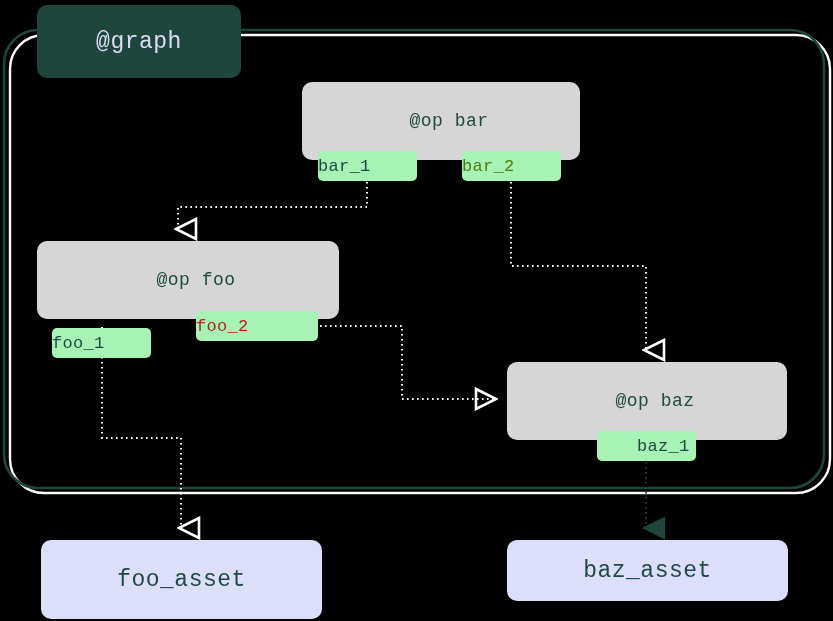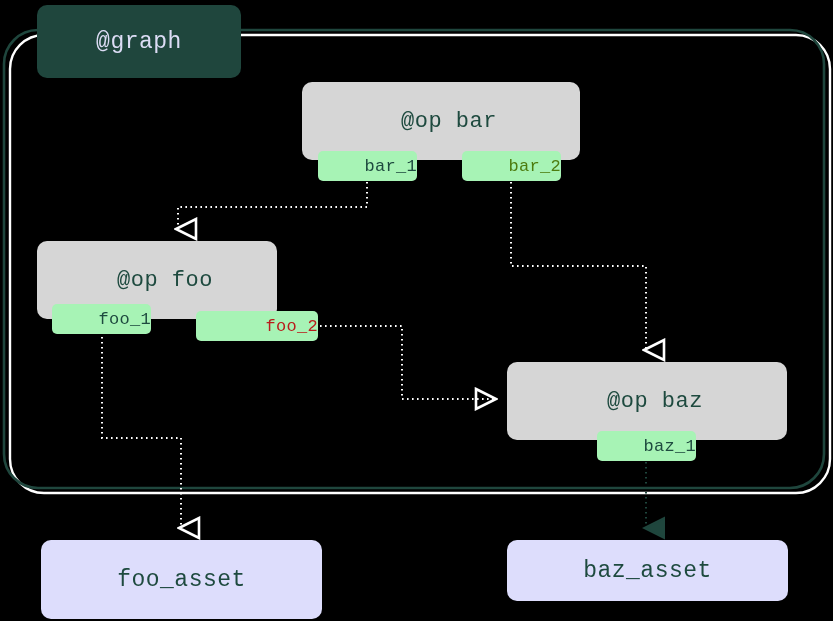--- a/index.html
+++ b/index.html
@@ -27,21 +27,21 @@
     position: absolute;
     box-sizing: border-box;
     display: flex;
     align-items: center;
     justify-content: center;
     border-radius: 10px;
   }
   .op-node {
     background: #d6d6d6;
     color: #1e4a3f;
-    font-size: 22px;
+    font-size: 18px;
     letter-spacing: 0.5px;
     padding-left: 16px;
   }
   .asset-node {
     background: #ddddfc;
     color: #1e4a3f;
     font-size: 23px;
     letter-spacing: 0.5px;
   }
   .graph-label {
@@ -55,21 +55,21 @@
     border-radius: 10px;
     font-size: 23px;
     letter-spacing: 0.5px;
     z-index: 6;
   }
   .port {
     position: absolute;
     box-sizing: border-box;
     display: flex;
     align-items: center;
-    justify-content: flex-end;
+    justify-content: flex-start;
     background: #a7f3b5;
     color: #1e4a3f;
     border-radius: 5px;
     font-size: 17px;
     height: 30px;
     z-index: 5;
     letter-spacing: 0.3px;
   }
 </style>
 </head>
@@ -110,24 +110,24 @@
   <div id="nodes-layer">
       <div class="node op-node" style="left: 302px; top: 82px; width: 278px; height: 78px; background: rgb(214, 214, 214); color: rgb(30, 74, 63);">
         <span>@op bar</span>
       </div>
       <div class="port" style="left: 318px; top: 151px; width: 99px; background: rgb(167, 243, 181); color: rgb(30, 74, 63);">
         <span>bar_1</span>
       </div>
       <div class="port" style="left: 462px; top: 151px; width: 99px; background: rgb(167, 243, 181); color: #4d7c0f;">
         <span>bar_2</span>
       </div>
-      <div class="node op-node" style="left: 37px; top: 241px; width: 240px; height: 78px; background: rgb(214, 214, 214); color: rgb(30, 74, 63);">
+      <div class="node op-node" style="left: 37px; top: 241px; width: 302px; height: 78px; background: rgb(214, 214, 214); color: rgb(30, 74, 63);">
         <span>@op foo</span>
       </div>
-      <div class="port" style="left: 52px; top: 304px; width: 99px; background: rgb(167, 243, 181); color: rgb(30, 74, 63);">
+      <div class="port" style="left: 52px; top: 328px; width: 99px; background: rgb(167, 243, 181); color: rgb(30, 74, 63);">
         <span>foo_1</span>
       </div>
       <div class="port" style="left: 196px; top: 311px; width: 122px; background: rgb(167, 243, 181); color: #b91c1c;">
         <span>foo_2</span>
       </div>
       <div class="node op-node" style="left: 507px; top: 362px; width: 280px; height: 78px; background: rgb(214, 214, 214); color: rgb(30, 74, 63);">
         <span>@op baz</span>
       </div>
       <div class="port" style="left: 597px; top: 431px; width: 99px; background: rgb(167, 243, 181); color: rgb(30, 74, 63); padding-left: 40px;">
         <span>baz_1</span>

